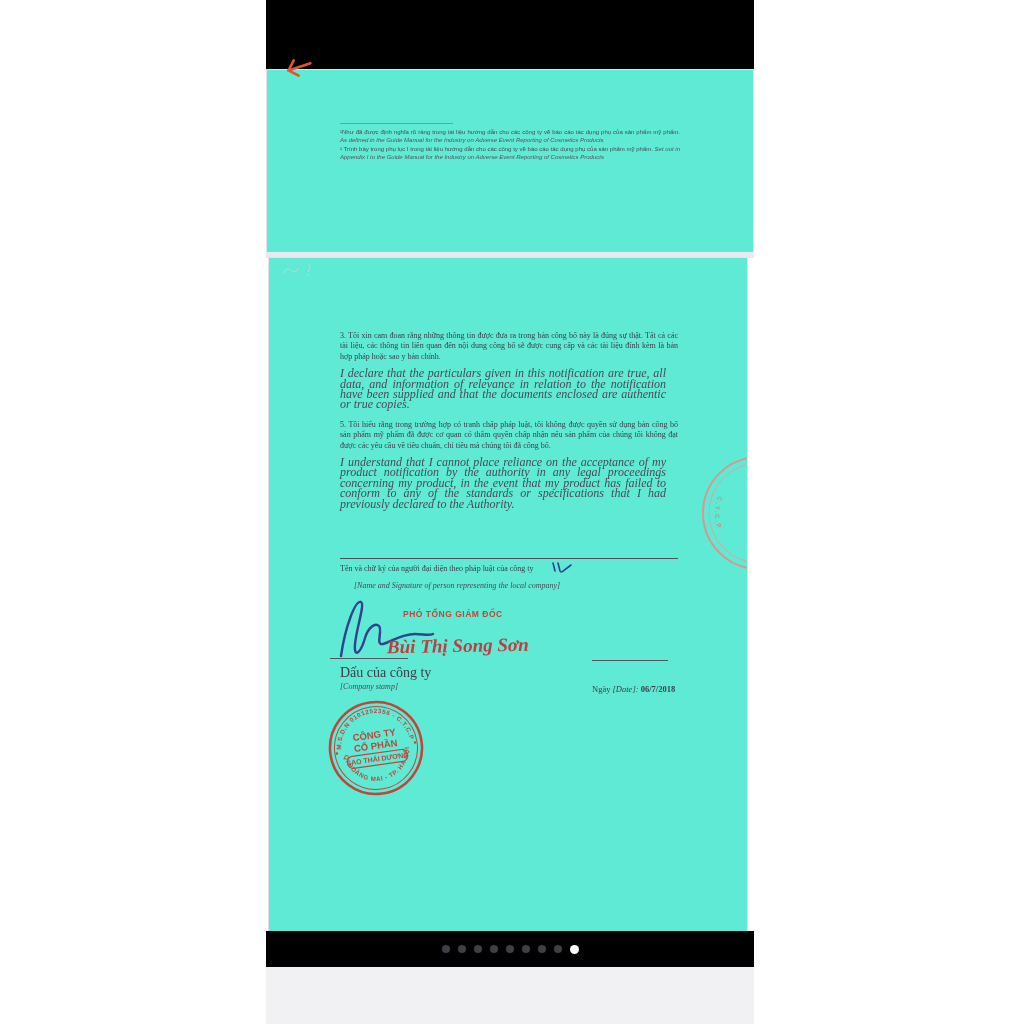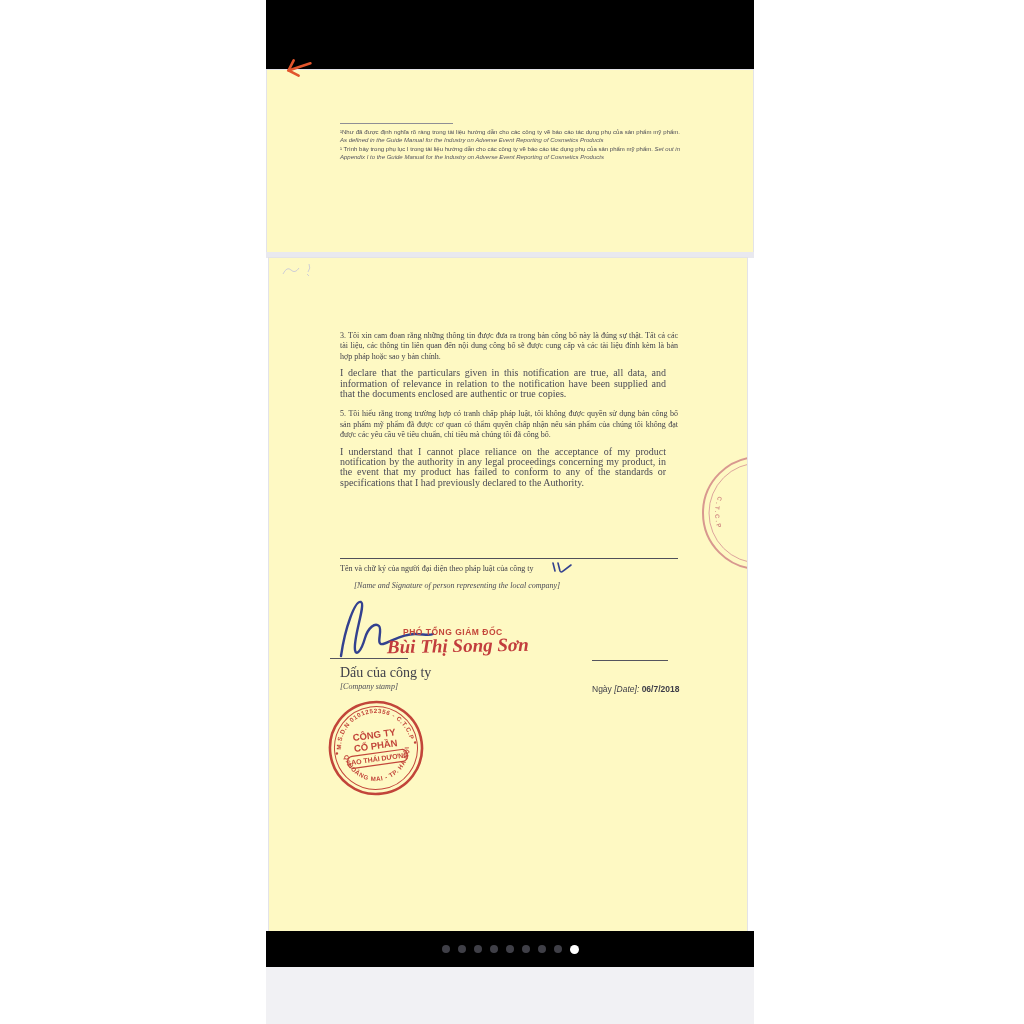--- a/index.html
+++ b/index.html
@@ -1,45 +1,45 @@
 <!DOCTYPE html>
 <html><head>
 <meta charset="utf-8">
 <style>
   html,body{margin:0;padding:0;background:#ffffff;}
   body{width:1024px;height:1024px;position:relative;font-family:"Liberation Sans",sans-serif;overflow:hidden;}
   .phone{position:absolute;left:266px;top:0;width:488px;height:1024px;background:#ffffff;}
   .topbar{position:absolute;left:0;top:0;width:488px;height:70px;background:#000;}
   .back-arrow{position:absolute;left:18px;top:52px;width:30px;height:30px;cursor:pointer;z-index:5;}
   
-  .page{position:absolute;background:#fef9c3;box-shadow:0 0 0 1px #e3e3e8;}
+  .page{position:absolute;background:#5eead4;box-shadow:0 0 0 1px #e3e3e8;}
   .page1{left:1px;top:70px;width:486px;height:182px;}
   .page-gap{position:absolute;left:0;top:252px;width:488px;height:6px;background:#e9e9ef;}
   .page2{left:3px;top:258px;width:478px;height:673px;overflow:hidden;}
   
   .fn-rule{position:absolute;left:73px;top:53px;width:113px;height:1px;background:#8f8f95;}
   .footnote{position:absolute;left:73px;top:58px;width:340px;font-size:6px;line-height:8px;color:#4b4b55;text-align:justify;}
   .footnote .en{font-style:italic;color:#55555f;}
   .footnote .blk{margin-bottom:1px;}
   
   .doc-col{position:absolute;left:71px;top:73px;width:338px;font-family:"Liberation Serif",serif;}
   .clause-vi{font-size:8px;line-height:10.4px;color:#3e3e49;text-align:justify;margin:0 0 6px 0;}
-  .clause-en{font-size:10px;line-height:10.4px;color:#4a4a56;text-align:justify;margin:0 12px 10px 0;}
+  .clause-en{font-size:12px;line-height:10.4px;color:#4a4a56;font-style:italic;text-align:justify;margin:0 12px 10px 0;}
   .sep-line{position:absolute;left:71px;top:300px;width:338px;height:1px;background:#50505a;}
   .sig-label-vi{position:absolute;left:71px;top:306px;font-family:"Liberation Serif",serif;font-size:8px;color:#3e3e49;}
   .sig-label-en{position:absolute;left:85px;top:323px;font-family:"Liberation Serif",serif;font-size:8px;font-style:italic;color:#4a4a56;}
   .initials{position:absolute;left:280px;top:301px;}
   .signature{position:absolute;left:60px;top:336px;}
-  .red-title{position:absolute;left:134px;top:369px;font-size:8.5px;font-weight:bold;letter-spacing:.5px;color:#c4473b;}
+  .red-title{position:absolute;left:134px;top:351px;font-size:8.5px;font-weight:bold;letter-spacing:.5px;color:#c4473b;}
   .red-name{position:absolute;left:118px;top:377px;font-family:"Liberation Serif",serif;font-style:italic;font-weight:bold;font-size:19px;color:#c23d3d;transform:rotate(-1deg);}
   .line-left{position:absolute;left:61px;top:400px;width:78px;height:1px;background:#55555e;}
   .line-right{position:absolute;left:323px;top:402px;width:76px;height:1px;background:#55555e;}
   .stamp-label-vi{position:absolute;left:71px;top:407px;font-family:"Liberation Serif",serif;font-size:14px;color:#3e3e49;}
   .stamp-label-en{position:absolute;left:71px;top:424px;font-family:"Liberation Serif",serif;font-size:8px;font-style:italic;color:#4a4a56;}
-  .date-row{position:absolute;left:323px;top:426px;font-family:Liberation Sans, sans-serif;font-size:8.5px;color:#3e3e49;}
+  .date-row{position:absolute;left:323px;top:426px;font-family:Liberation Serif, serif;font-size:8.5px;color:#3e3e49;}
   .date-row .brk{font-style:italic;}
   .date-row .val{font-weight:bold;}
   
   .round-stamp{position:absolute;left:57px;top:440px;width:100px;height:100px;transform:rotate(-8deg);}
   
   .edge-stamp{position:absolute;right:-4px;top:185px;}
   .pencil{position:absolute;left:10px;top:2px;}
   
   .bottombar{position:absolute;left:0;top:931px;width:488px;height:36px;background:#000;display:flex;align-items:center;justify-content:center;}
   .dots{display:flex;gap:8px;align-items:center;}

